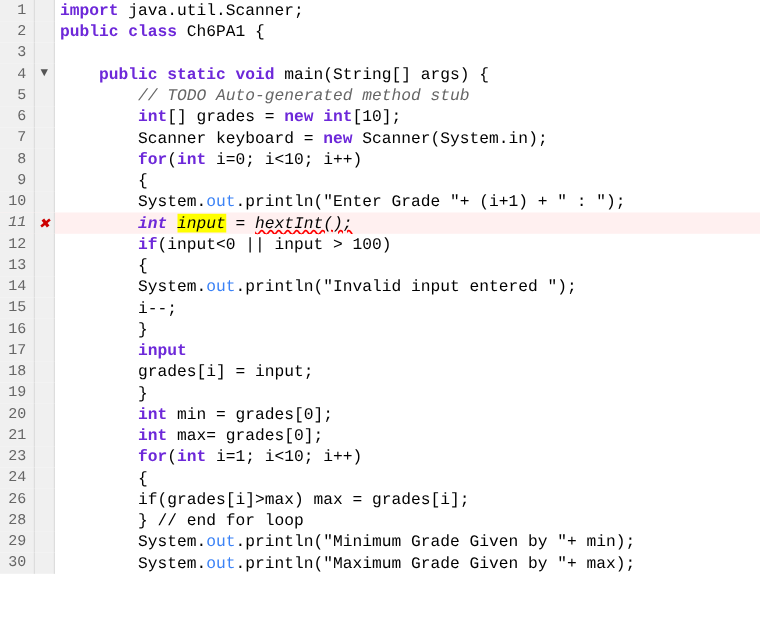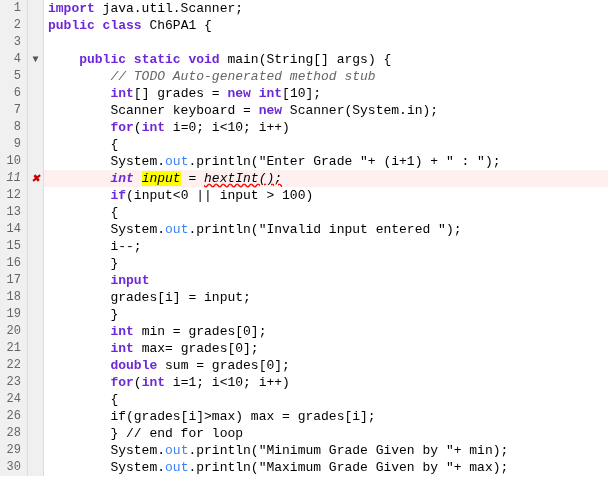--- a/index.html
+++ b/index.html
@@ -175,25 +175,20 @@
       <div class="line-number">20</div>
       <div class="line-gutter"></div>
       <div class="line-content"><span class="plain">        </span><span class="kw">int </span><span class="plain">min = grades[0];</span></div>
     </div>
     <div class="code-line">
       <div class="line-number">21</div>
       <div class="line-gutter"></div>
       <div class="line-content"><span class="plain">        </span><span class="kw">int </span><span class="plain">max= grades[0];</span></div>
     </div>
     <div class="code-line">
-      <div class="line-number">22</div>
-      <div class="line-gutter"></div>
-      <div class="line-content"><span class="plain">        </span><span class="kw">double </span><span class="plain">sum = grades[0];</span></div>
-    </div>
-    <div class="code-line">
       <div class="line-number">23</div>
       <div class="line-gutter"></div>
       <div class="line-content"><span class="plain">        </span><span class="kw">for</span><span class="plain">(</span><span class="kw">int </span><span class="plain">i=1; i&lt;10; i++)</span></div>
     </div>
     <div class="code-line">
       <div class="line-number">24</div>
       <div class="line-gutter"></div>
       <div class="line-content"><span class="plain">        {</span></div>
     </div>
     <div class="code-line">

